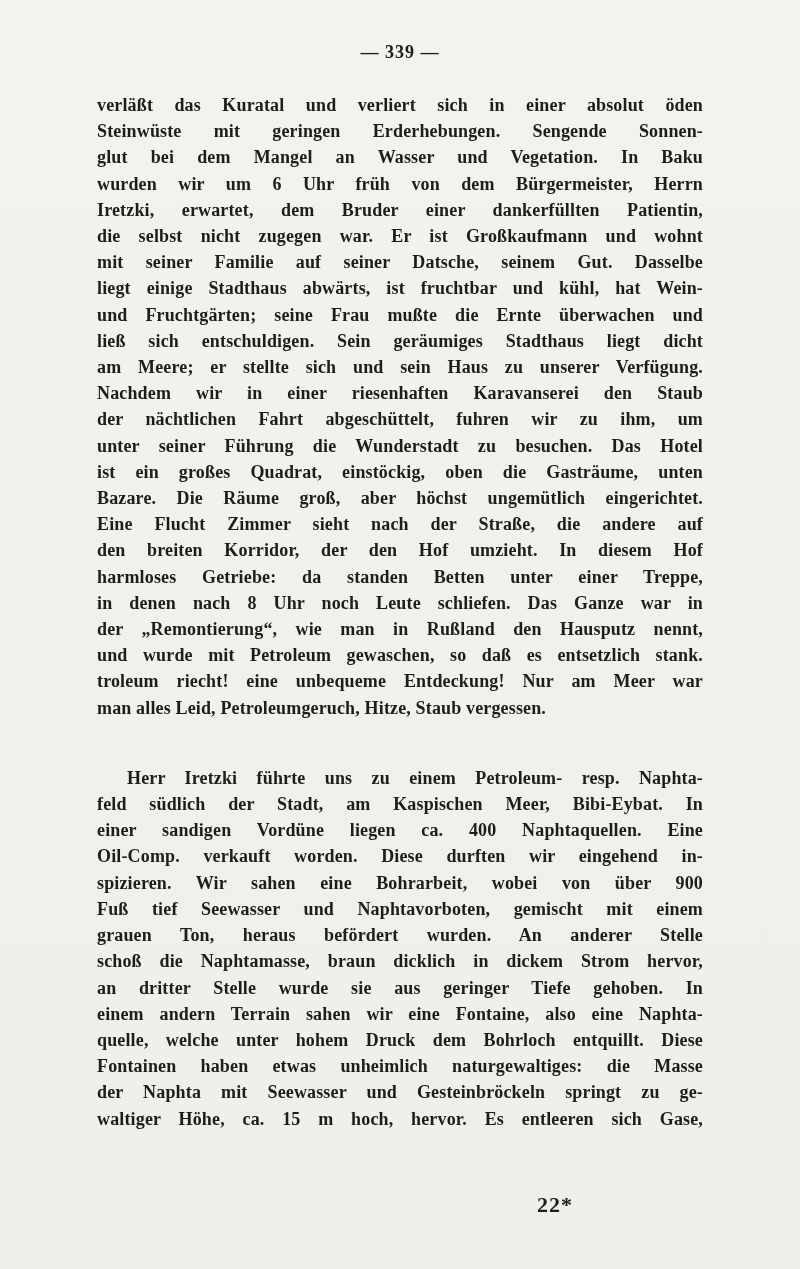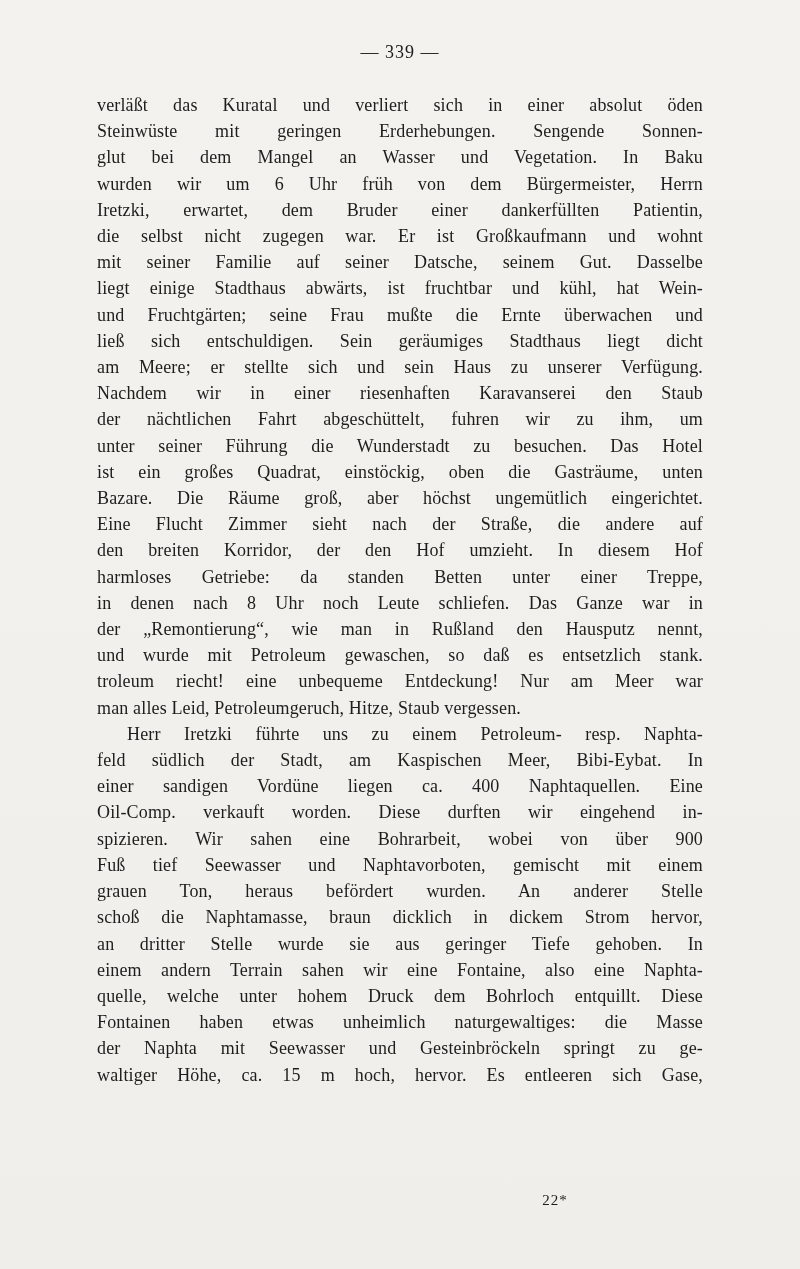--- a/index.html
+++ b/index.html
@@ -12,20 +12,21 @@
     background: #f2f1ed;
     font-family: "Liberation Serif", serif;
     color: #1e1d1b;
     position: relative;
     overflow: hidden;
   }
   .scan-page {
     position: absolute;
     inset: 0;
     background: linear-gradient(180deg, #f3f2ee 0%, #f1f0ec 55%, #efeeea 100%);
+    font-weight: bold;
   }
   .page-number-header {
     position: absolute;
     top: 42px;
     left: 97px;
     width: 606px;
     text-align: center;
     font-size: 18px;
     letter-spacing: 1px;
   }
@@ -41,28 +42,29 @@
   .text-block .line {
     text-align: justify;
     text-align-last: justify;
     white-space: normal;
   }
   .text-block .line.last {
     text-align-last: left;
   }
   .text-block .line.indent {
     text-indent: 30px;
+    margin-top: 44px;
   }
   .signature-mark {
     position: absolute;
     top: 1192px;
     left: 97px;
     width: 606px;
     text-align: center;
-    font-size: 15px;
+    font-size: 22px;
     letter-spacing: 1px;
     padding-left: 310px;
     box-sizing: border-box;
   }
 </style>
 </head>
 <body>
 
 <div class="scan-page">
   <div class="page-number-header">— 339 —</div>

